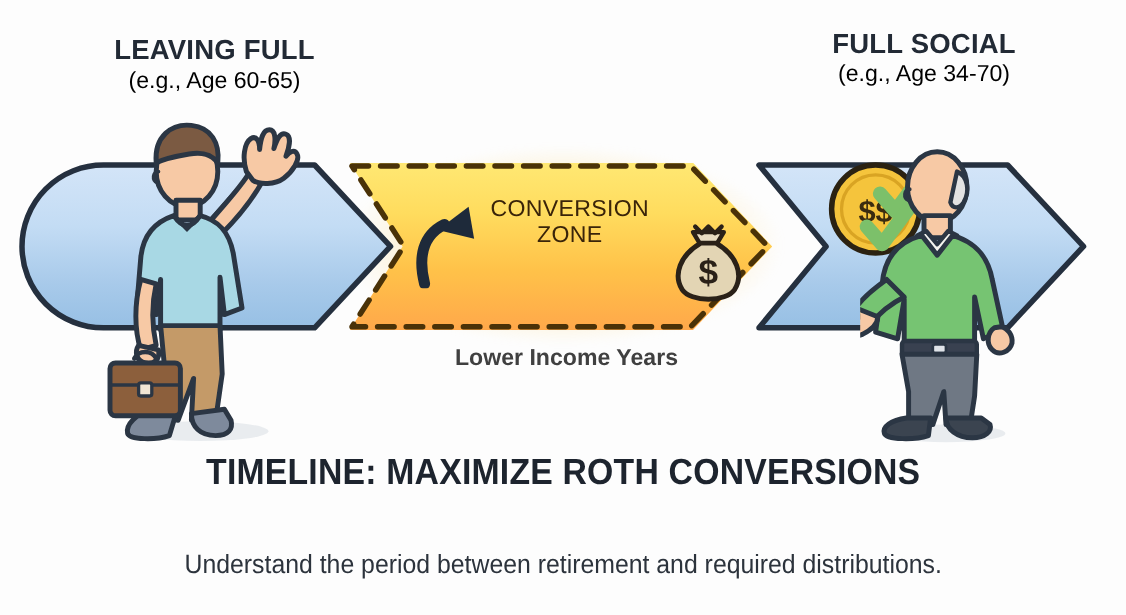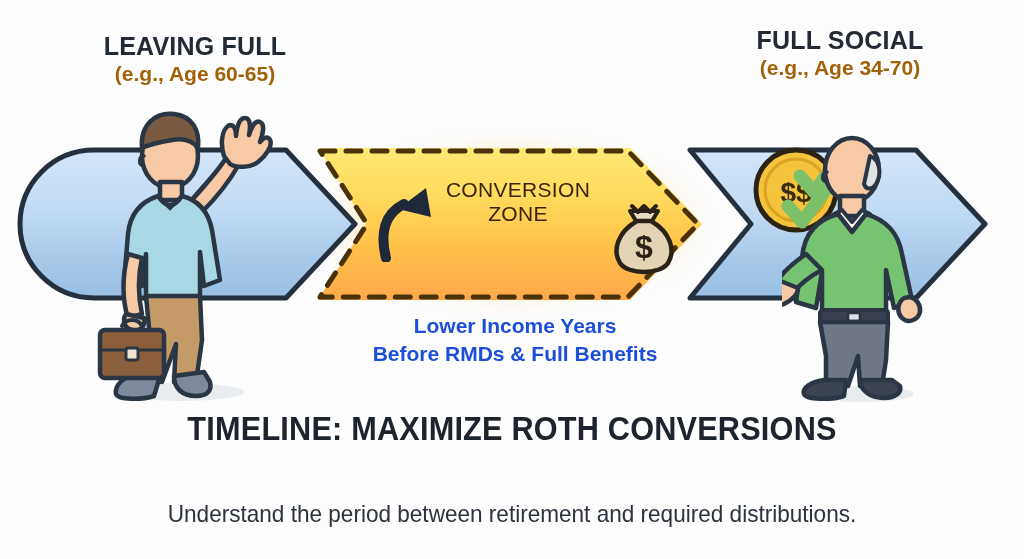--- a/index.html
+++ b/index.html
@@ -4,21 +4,21 @@
 <style>
   html,body{margin:0;padding:0;background:#ffffff;}
   body{width:1024px;height:559px;overflow:hidden;
        font-family:"Liberation Sans","DejaVu Sans",sans-serif;
        color:#1f2733;-webkit-font-smoothing:antialiased;}
   #stage{position:relative;width:1024px;height:559px;background:#fdfdfd;overflow:hidden;}
 
   
   .hdr{position:absolute;text-align:center;line-height:1.12;}
   .hdr .big{font-weight:bold;font-size:25px;letter-spacing:.2px;color:#222a35;display:block;}
-  .hdr .sub{font-weight:bold;font-size:21px;color:#a16207;display:block;margin-top:2px;}
+  .hdr .sub{font-weight:normal;font-size:21px;color:#000000;display:block;margin-top:2px;}
   #hdr-left{left:45px;top:32px;width:300px;}
   #hdr-right{left:690px;top:26px;width:300px;}
 
   
   #glow{position:absolute;left:278px;top:108px;width:468px;height:230px;
         background:radial-gradient(ellipse 52% 48% at 50% 50%,
            rgba(255,196,64,.62) 0%, rgba(255,208,96,.40) 42%,
            rgba(255,224,150,.18) 68%, rgba(255,255,255,0) 82%);
         filter:blur(3px);}
 
@@ -52,21 +52,21 @@
   #zone-text{position:absolute;left:418px;top:178px;width:200px;text-align:center;
              font-weight:normal;font-size:21px;line-height:1.14;color:#3a2409;
              letter-spacing:.3px;}
   #zone-text span{display:block;}
 
   #curved-arrow{position:absolute;left:374px;top:178px;width:70px;height:84px;}
   #money-bag{position:absolute;left:608px;top:196px;width:72px;height:84px;}
 
   
   #zone-caption{position:absolute;left:330px;top:312px;width:370px;text-align:center;
-                font-weight:bold;font-size:21px;line-height:1.32;color:#1d4ed8;}
+                font-weight:bold;font-size:21px;line-height:1.32;color:#404040;}
   #zone-caption span{display:block;}
 
   
   #main-title{position:absolute;left:0;top:410px;width:1024px;text-align:center;
               font-family:"Liberation Sans Narrow","Liberation Sans",sans-serif;
               font-weight:bold;font-size:33px;letter-spacing:.2px;color:#1d242e;
               transform:scaleX(.93);transform-origin:50% 50%;}
   #footer-note{position:absolute;left:0;top:500px;width:1024px;text-align:center;
                font-family:"Liberation Sans Narrow","Liberation Sans",sans-serif;
                font-size:24px;color:#2c333c;transform:scaleX(.94);transform-origin:50% 50%;}
@@ -117,21 +117,20 @@
 
   <svg id="money-bag" viewBox="0 0 72 84">
     <path d="M 22 15 L 50 15 L 44 25 L 28 25 Z" fill="#e8dcc2" stroke="#2a2118" stroke-width="4" stroke-linejoin="round"></path>
     <path d="M 24 10 L 30 16 L 36 10 L 42 16 L 48 10" fill="none" stroke="#2a2118" stroke-width="4" stroke-linejoin="round" stroke-linecap="round"></path>
     <path d="M 29 25 C 10 36 4 54 12 67 C 20 79 52 79 60 67 C 68 54 62 36 43 25 Z" fill="#e3d5b4" stroke="#2a2118" stroke-width="4.5" stroke-linejoin="round"></path>
     <text x="36" y="62" font-family="'Liberation Sans',sans-serif" font-size="32" font-weight="bold" fill="#2a2118" text-anchor="middle">$</text>
   </svg>
 
   <div id="zone-caption">
     <span>Lower Income Years</span>
-    <span>Before RMDs &amp; Full Benefits</span>
   </div>
 
   <div class="hdr" id="hdr-left">
     <span class="big">LEAVING FULL</span>
     <span class="sub">(e.g., Age 60-65)</span>
   </div>
 
   <div class="hdr" id="hdr-right">
     <span class="big">FULL SOCIAL</span>
     <span class="sub">(e.g., Age 34-70)</span>

